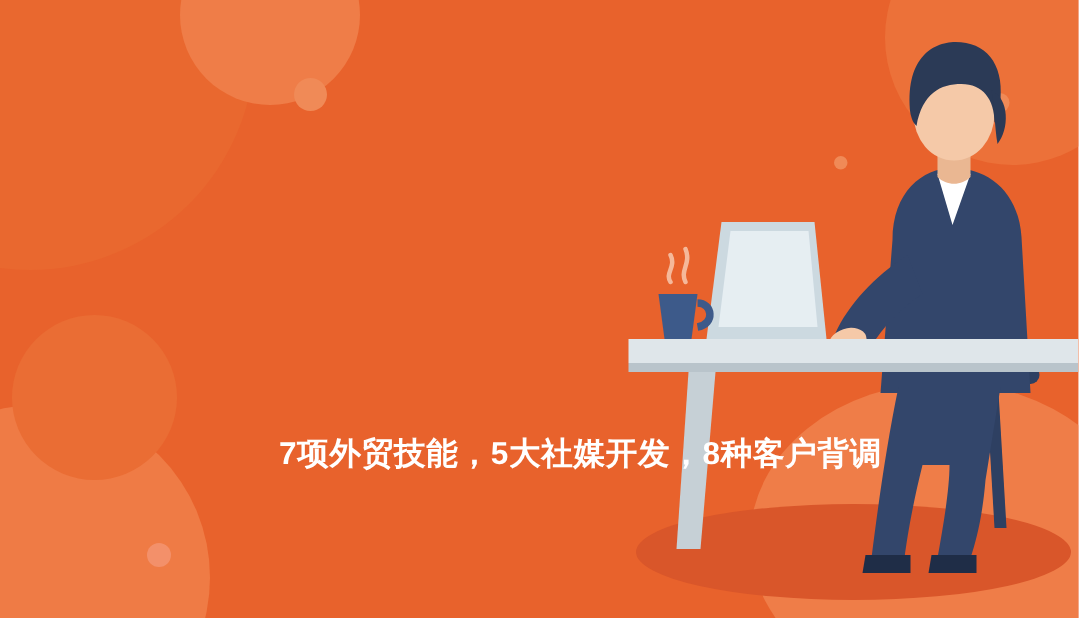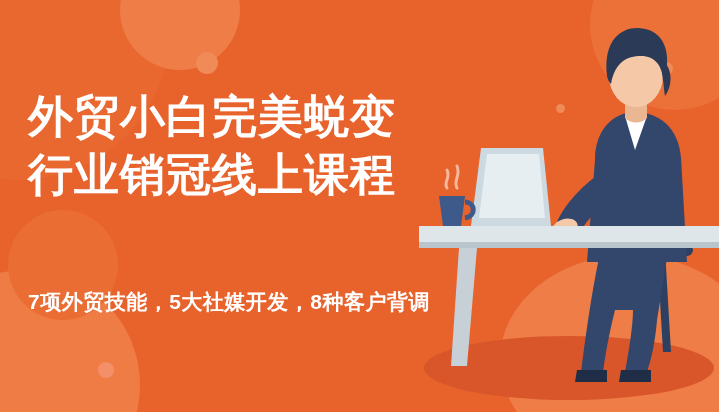--- a/index.html
+++ b/index.html
@@ -102,20 +102,21 @@
   .subline {
     position: absolute;
     left: 28px;
     top: 288px;
     width: 560px;
     color: #ffffff;
     font-size: 21px;
     font-weight: bold;
     letter-spacing: 0.5px;
     white-space: nowrap;
+    text-align: right;
   }
 </style>
 </head>
 <body>
 
 <div class="poster">
 
   <div class="blob blob-tl"></div>
   <div class="blob blob-tl2"></div>
   <div class="blob blob-tr"></div>
@@ -159,20 +160,16 @@
 
     <path d="M62 148 L124 148 L132 226 L52 226 Z" fill="#ccd9e0"></path>
     <path d="M68 154 L120 154 L126 218 L60 218 Z" fill="#e6eef2"></path>
 
     <path d="M20 196 L46 196 L42 226 L24 226 Z" fill="#3d5a8a"></path>
     <path d="M46 202 C56 202 58 216 46 218" fill="none" stroke="#3d5a8a" stroke-width="5"></path>
     <path d="M28 188 C24 182 32 178 28 170" fill="none" stroke="#f5b89a" stroke-width="3" stroke-linecap="round"></path>
     <path d="M38 188 C34 180 42 176 38 166" fill="none" stroke="#f5b89a" stroke-width="3" stroke-linecap="round"></path>
   </svg>
 
-  <div class="headline">
-    <span>外贸小白完美蜕变</span>
-    <span class="line2">行业销冠线上课程</span>
-  </div>
 
   <div class="subline">7项外贸技能，5大社媒开发，8种客户背调</div>
 
 </div>
 
 </body></html>

